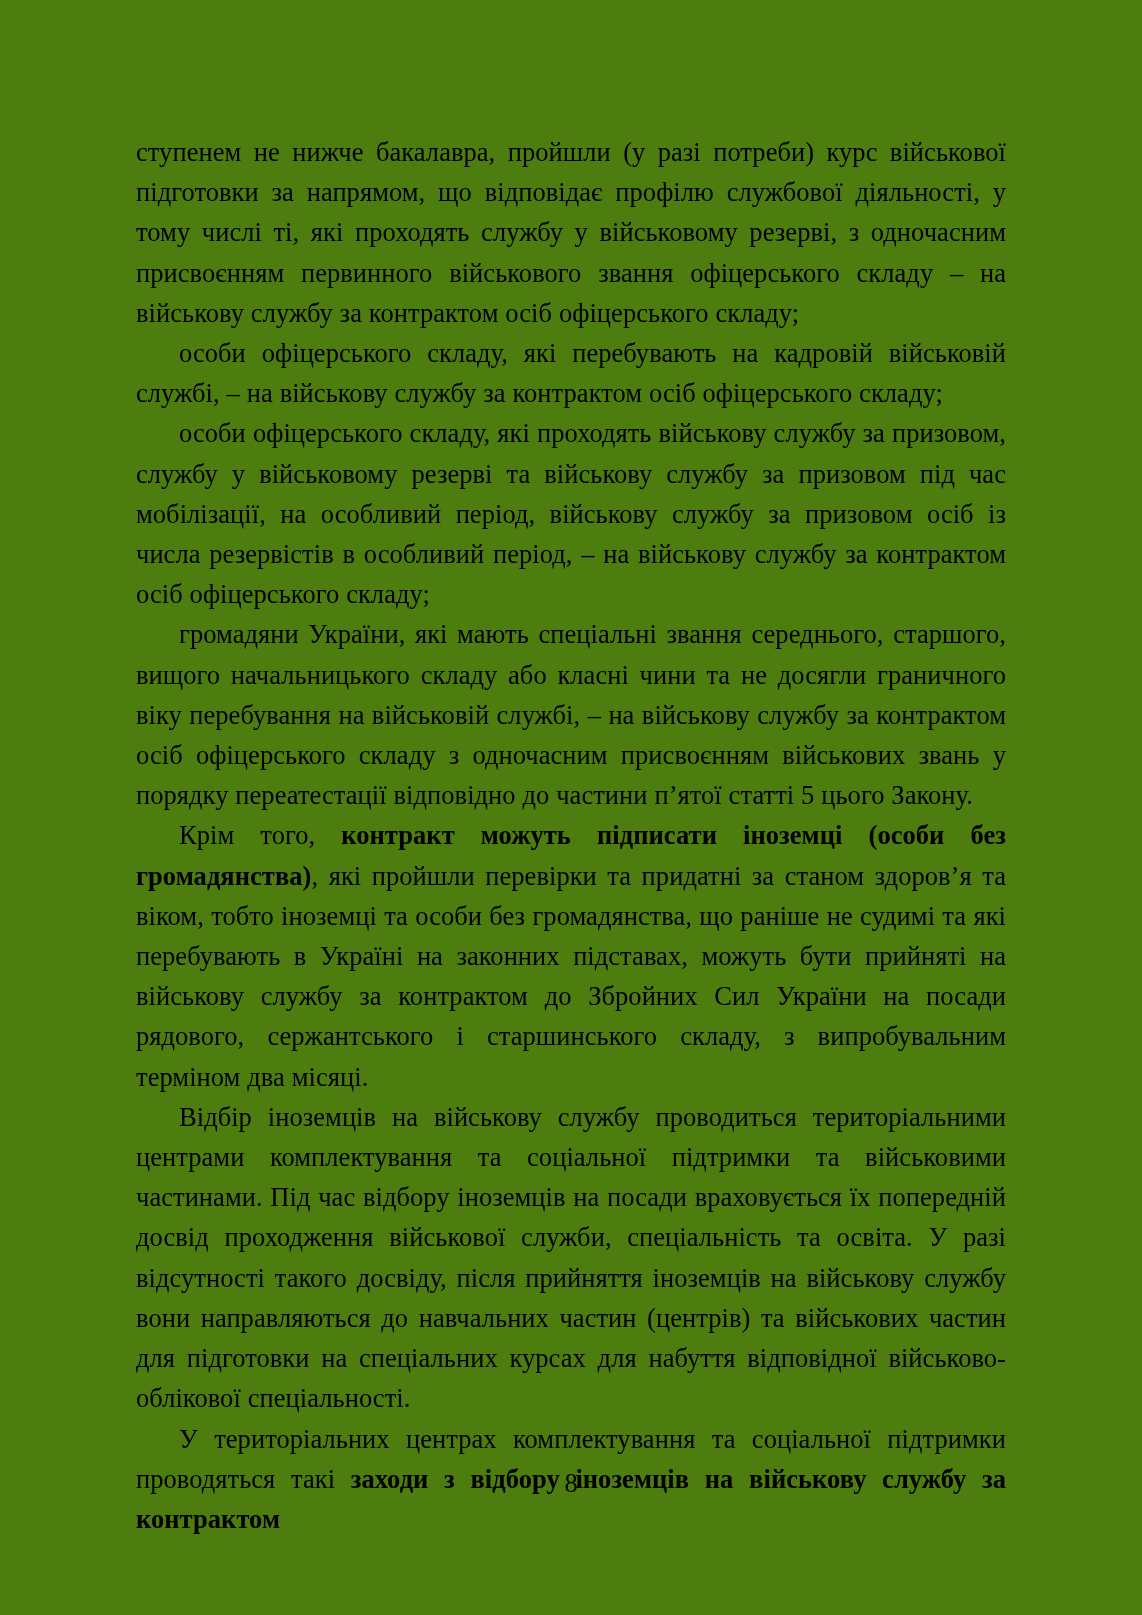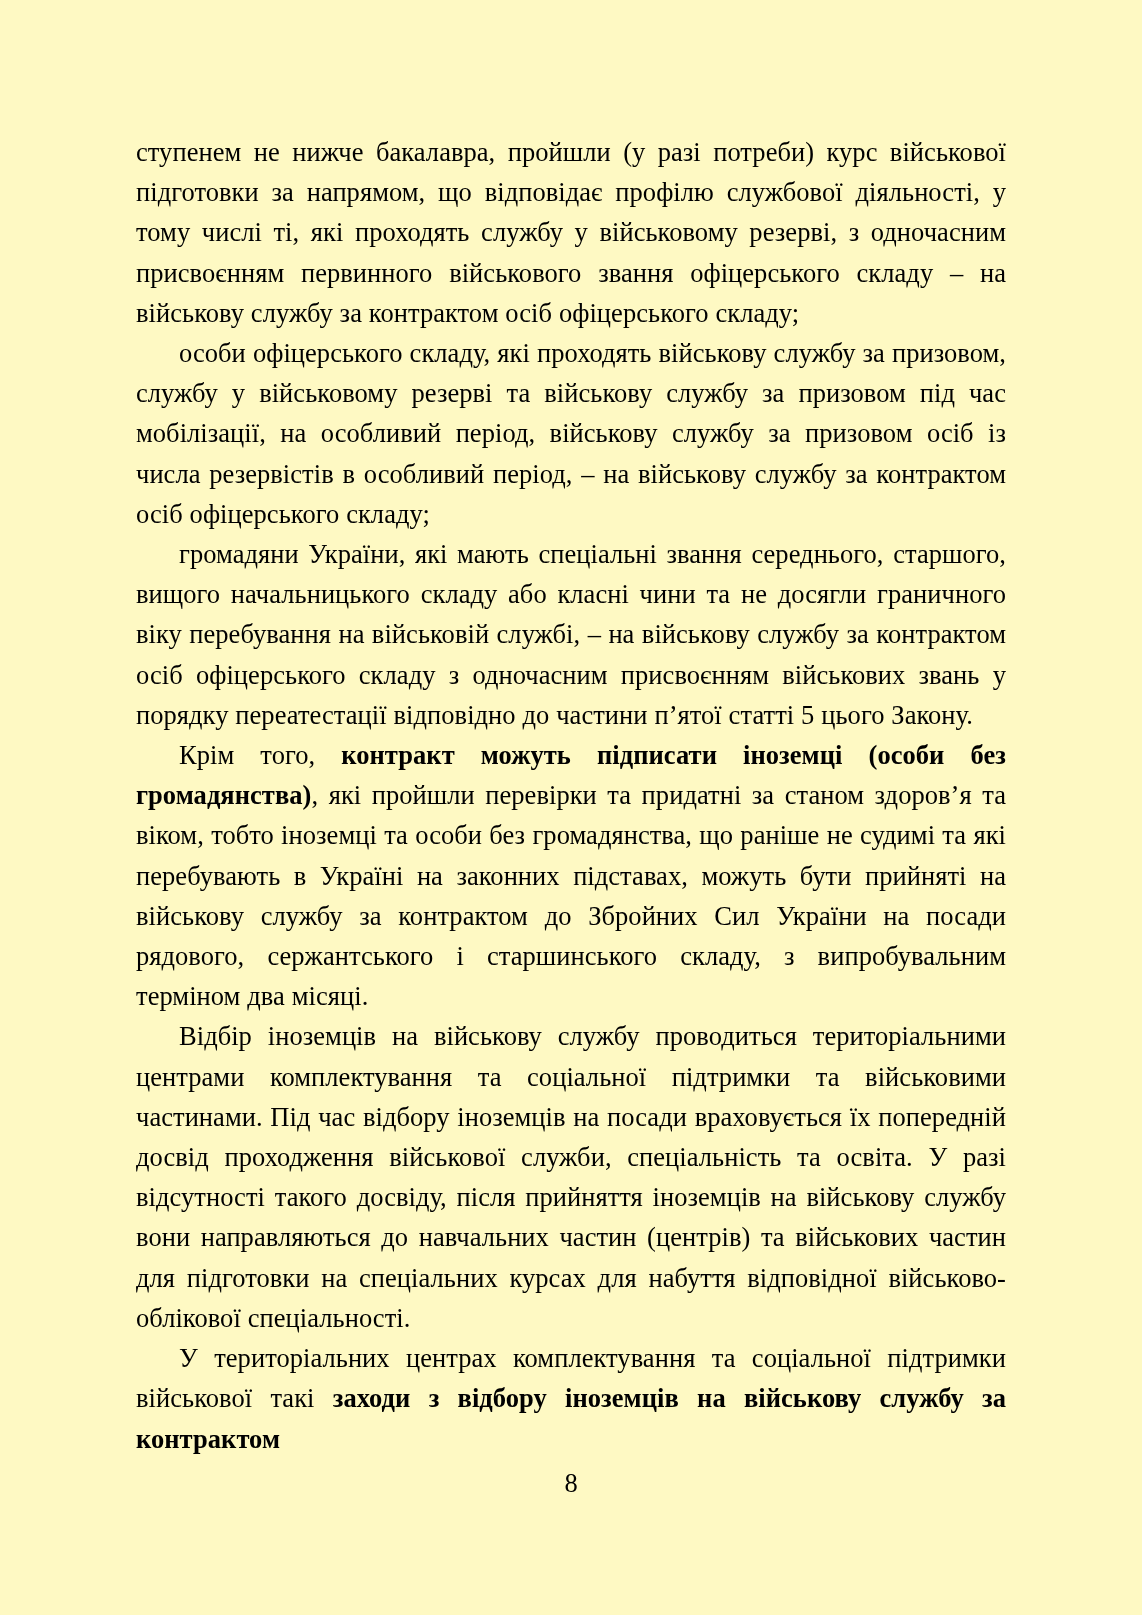--- a/index.html
+++ b/index.html
@@ -5,21 +5,21 @@
 <style>
   html, body {
     margin: 0;
     padding: 0;
     background: #ffffff;
   }
   .page {
     position: relative;
     width: 1142px;
     height: 1615px;
-    background: #fef9c3;
+    background: #4d7c0f;
     margin: 0 auto;
     overflow: hidden;
     box-sizing: border-box;
   }
   .text-column {
     position: absolute;
     left: 136px;
     top: 132px;
     width: 870px;
   }
@@ -55,23 +55,24 @@
     color: #000000;
   }
 </style>
 </head>
 <body>
 
 <div class="page">
 
   <div class="text-column">
     <p class="para no-indent"><span>ступенем не нижче бакалавра, пройшли (у разі потреби) курс військової підготовки за напрямом, що відповідає профілю службової діяльності, у тому числі ті, які проходять службу у військовому резерві, з одночасним присвоєнням первинного військового звання офіцерського складу – на військову службу за контрактом осіб офіцерського складу;</span></p>
+    <p class="para"><span>особи офіцерського складу, які перебувають на кадровій військовій службі, – на військову службу за контрактом осіб офіцерського складу;</span></p>
     <p class="para"><span>особи офіцерського складу, які проходять військову службу за призовом, службу у військовому резерві та військову службу за призовом під час мобілізації, на особливий період, військову службу за призовом осіб із числа резервістів в особливий період, – на військову службу за контрактом осіб офіцерського складу;</span></p>
     <p class="para"><span>громадяни України, які мають спеціальні звання середнього, старшого, вищого начальницького складу або класні чини та не досягли граничного віку перебування на військовій службі, – на військову службу за контрактом осіб офіцерського складу з одночасним присвоєнням військових звань у порядку переатестації відповідно до частини п’ятої статті 5 цього Закону.</span></p>
     <p class="para"><span>Крім того, </span><b>контракт можуть підписати іноземці (особи без громадянства)</b><span>, які пройшли перевірки та придатні за станом здоров’я та віком, тобто іноземці та особи без громадянства, що раніше не судимі та які перебувають в Україні на законних підставах, можуть бути прийняті на військову службу за контрактом до Збройних Сил України на посади рядового, сержантського і старшинського складу, з випробувальним терміном два місяці.</span></p>
     <p class="para"><span>Відбір іноземців на військову службу проводиться територіальними центрами комплектування та соціальної підтримки та військовими частинами. Під час відбору іноземців на посади враховується їх попередній досвід проходження військової служби, спеціальність та освіта. У разі відсутності такого досвіду, після прийняття іноземців на військову службу вони направляються до навчальних частин (центрів) та військових частин для підготовки на спеціальних курсах для набуття відповідної військово-облікової спеціальності.</span></p>
-    <p class="para"><span>У територіальних центрах комплектування та соціальної підтримки військової такі </span><b>заходи з відбору іноземців на військову службу за контрактом</b></p>
+    <p class="para"><span>У територіальних центрах комплектування та соціальної підтримки проводяться такі </span><b>заходи з відбору іноземців на військову службу за контрактом</b></p>
 
   </div>
 
   <div class="page-number">8</div>
 
 </div>
 
 </body></html>

